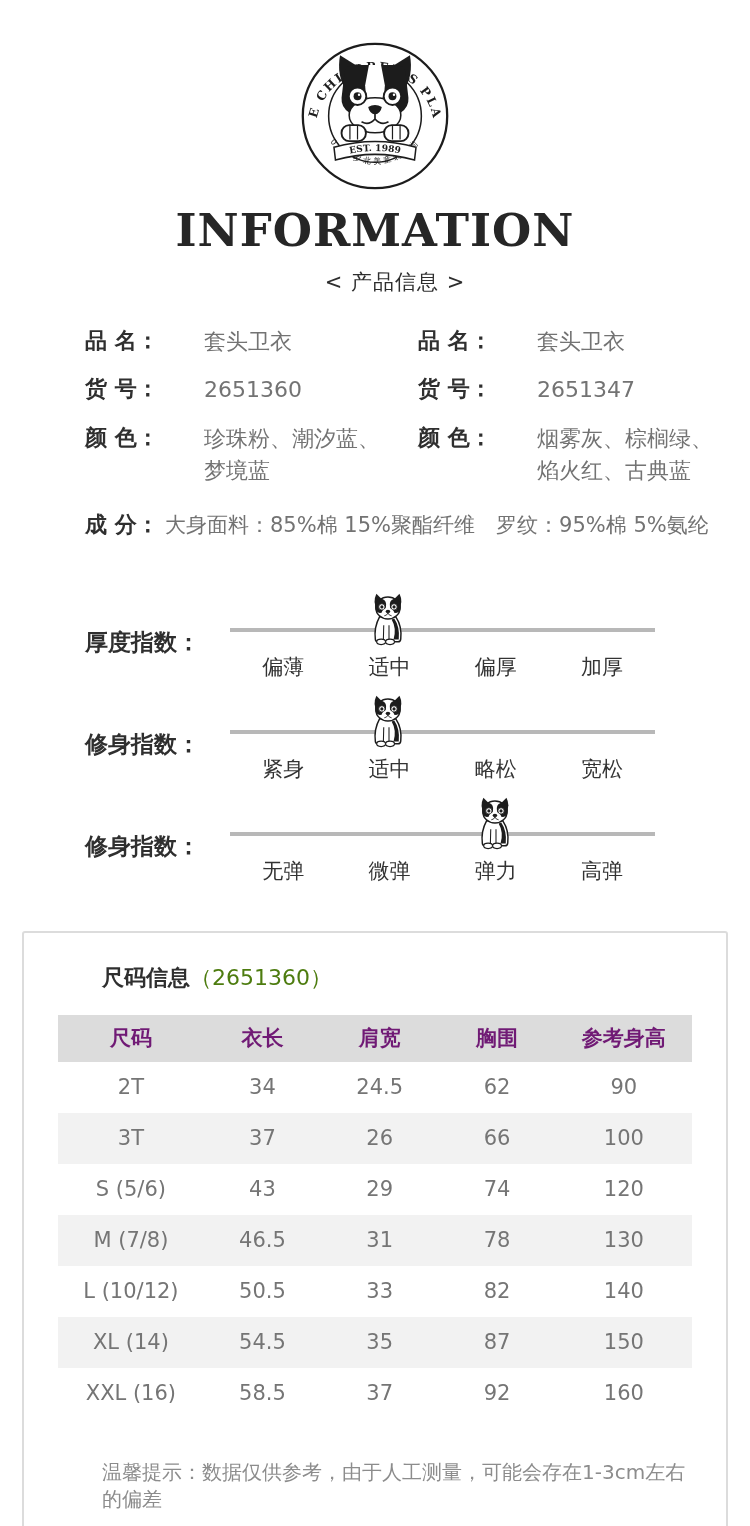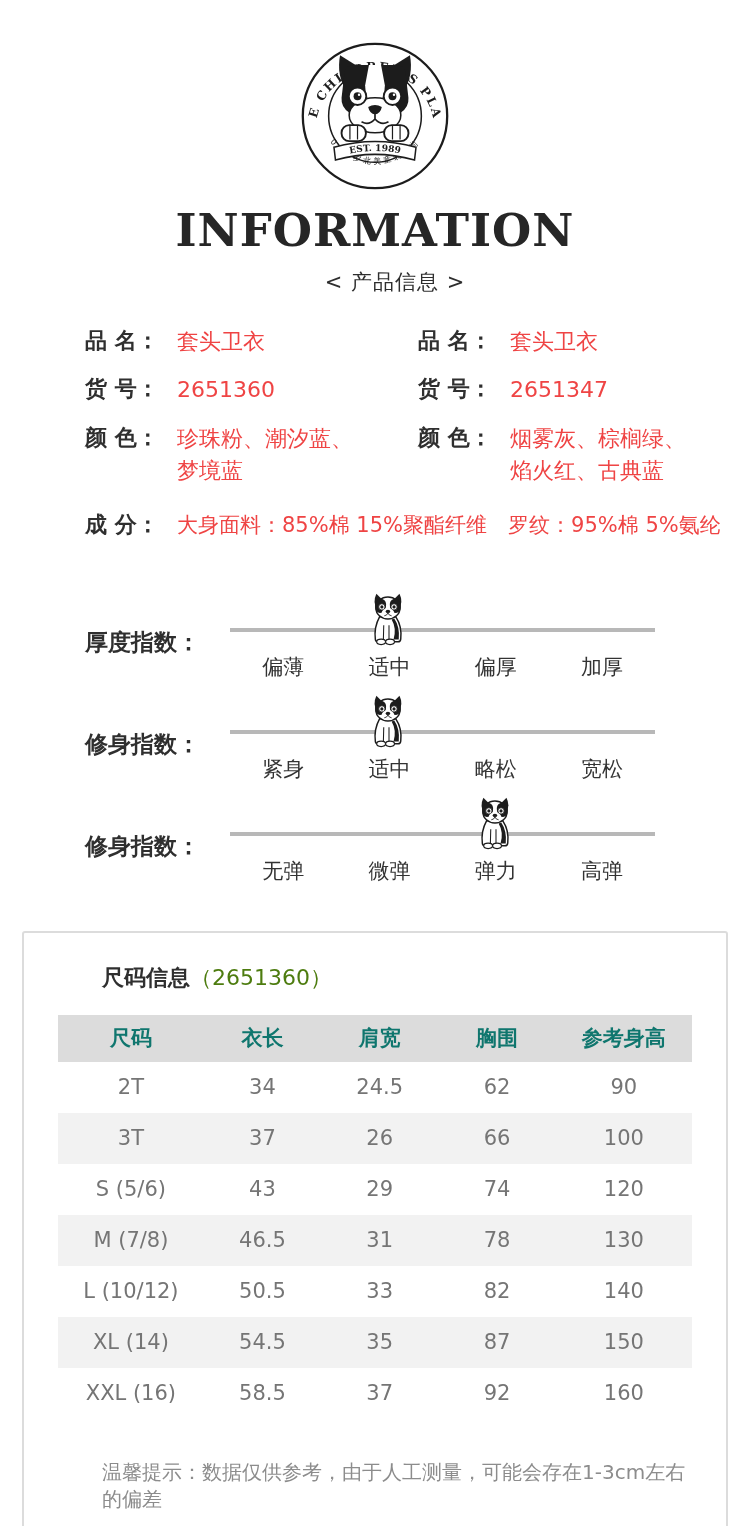--- a/index.html
+++ b/index.html
@@ -29,34 +29,33 @@
     letter-spacing:1px;
     color:#2e2e2e;
     padding-left:40px;
   }
 
   
   .info { margin-top:30px; padding-left:85px; }
   .info-cols { display:flex; }
   .info-col-left { width:333px; flex:0 0 333px; }
   .info-col-right { flex:1; }
-  .info-row { display:flex; margin-bottom:17px; }
+  .info-row { display:flex; margin-bottom:17px;gap:39px; }
   .info-label {
     flex:0 0 80px;
     font-weight:bold;
     font-size:22px;
     color:#2f2f2f;
     white-space:nowrap;
   }
   .info-value {
     font-size:22px;
-    color:#ef4444;
+    color:#737373;
     line-height:1.45;
     white-space:nowrap;
-    margin-left:12px;
   }
   .composition { display:flex; margin-top:6px; }
   .composition .info-value { font-size:21px; }
 
   
   .scales { margin-top:38px; }
   .scale { position:relative; height:102px; }
   .scale-label {
     position:absolute; left:85px; top:48px;
     font-weight:bold; font-size:23px; color:#2f2f2f; white-space:nowrap;
@@ -88,21 +87,21 @@
     border-radius:3px;
     padding:30px 34px 32px;
     background:#fff;
   }
   .size-card-title { padding-left:44px; font-size:22px; color:#3a3a3a; }
   .size-card-title .t-bold { font-weight:bold; color:#2f2f2f; }
   .size-card-title .t-sku { font-weight:normal; color:#4d7c0f; }
   table.size-table { width:100%; border-collapse:collapse; margin-top:22px; }
   .size-table th {
     background:#dcdcdc; height:47px;
-    font-size:21px; color:#0f766e; font-weight:600;
+    font-size:21px; color:#701a75; font-weight:600;
     text-align:center;
   }
   .size-table td {
     height:51px; font-size:21px; color:#757575;
     text-align:center; font-weight:normal;
   }
   .size-table tbody tr:nth-child(even) { background:#f2f2f2; }
   .size-note {
     margin-top:40px; padding-left:44px;
     font-size:20px; color:#8c8c8c;

